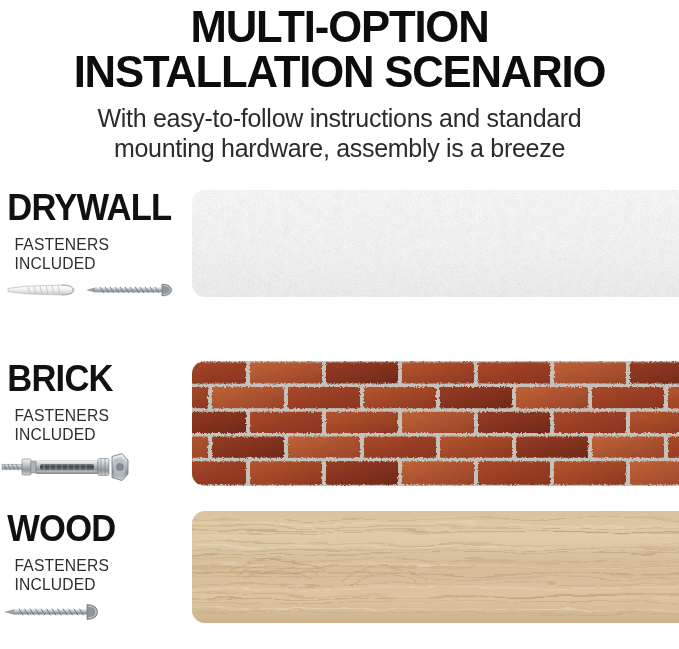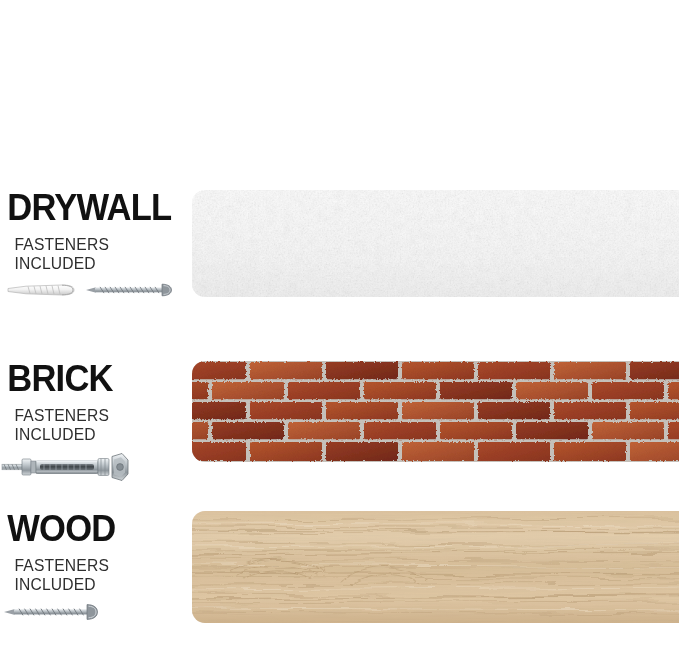--- a/index.html
+++ b/index.html
@@ -25,21 +25,21 @@
     font-family:"Liberation Sans",sans-serif;
     font-weight:normal;color:#2b2b2b;
     font-size:25px;line-height:30px;letter-spacing:-0.3px;
     margin:0;padding-top:9px;
   }
   .subtitle .s1,.subtitle .s2{display:block;}
 
   
   .row{position:absolute;left:0;width:679px;}
   #row-drywall{top:190px;height:107px;}
-  #row-brick{top:361px;height:101px;}
+  #row-brick{top:361px;height:125px;}
   #row-wood{top:511px;height:112px;}
 
   .row-label{
     position:absolute;left:0;top:0;width:186px;height:100%;
     box-sizing:border-box;padding-right:6px;
   }
   .surface-name{
     font-family:"Liberation Sans",sans-serif;
     font-weight:bold;color:#111111;
     font-size:36px;line-height:36px;letter-spacing:-0.8px;
@@ -60,20 +60,30 @@
     border-top-left-radius:13px;border-bottom-left-radius:13px;
     overflow:hidden;
   }
   .panel svg{display:block;width:100%;height:100%;}
 </style>
 </head>
 <body>
 
 <div class="page">
 
+  <div class="header">
+    <h1 class="title">
+      <span class="l1">MULTI-OPTION</span>
+      <span class="l2">INSTALLATION SCENARIO</span>
+    </h1>
+    <p class="subtitle">
+      <span class="s1">With easy-to-follow instructions and standard</span>
+      <span class="s2">mounting hardware, assembly is a breeze</span>
+    </p>
+  </div>
 
   <div class="row" id="row-drywall">
 
     <div class="row-label">
       <span class="surface-name">DRYWALL</span>
       <span class="fasteners">FASTENERS INCLUDED</span>
       <span class="hw">
         
         <svg width="78" height="22" viewBox="0 0 78 22">
           <defs>

